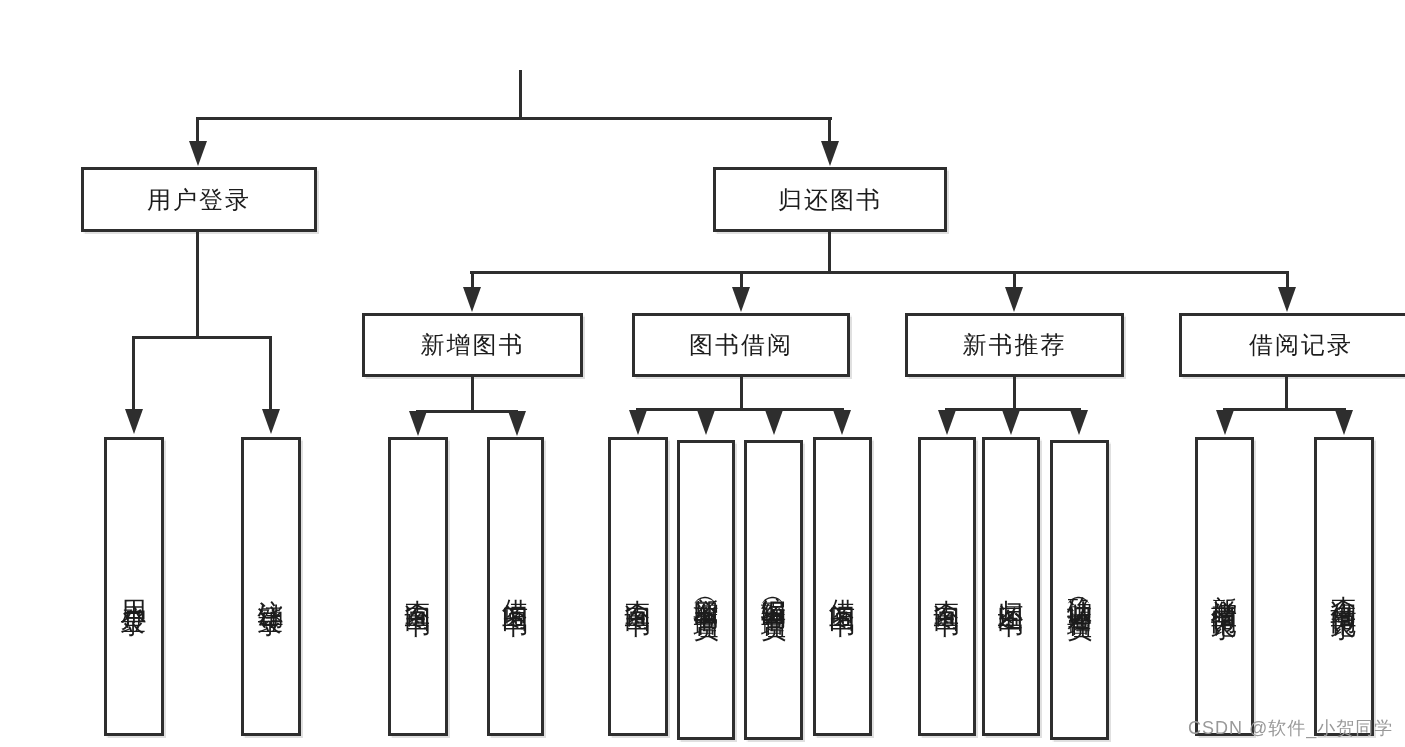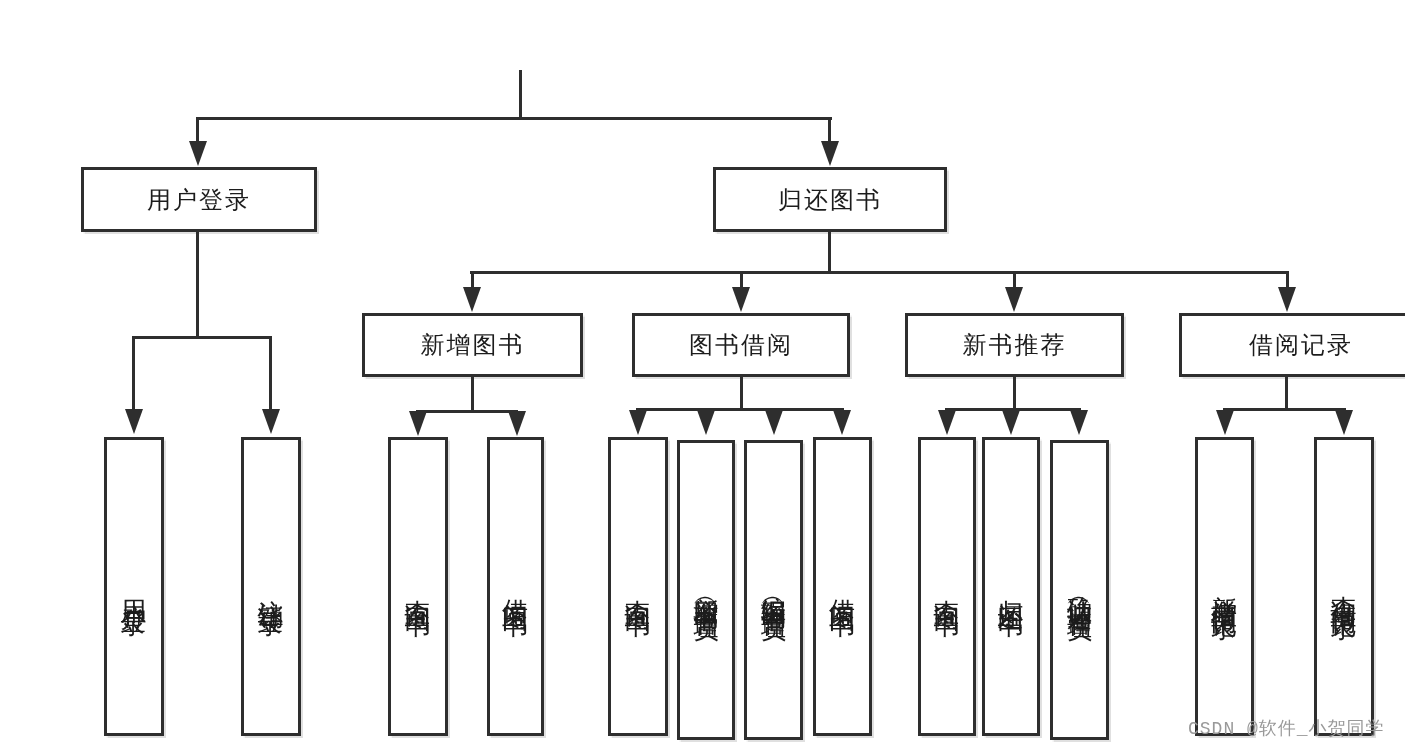--- a/index.html
+++ b/index.html
@@ -179,15 +179,15 @@
   <div class="hline" style="left:1223px; top:408px; width:123px;"></div>
   <div class="arrow" style="left:1216px; top:410px;"></div>
   <div class="arrow" style="left:1335px; top:410px;"></div>
   <div class="vbox" style="left:1195px; top:437px; width:59px; height:299px;">
     <span>新增借阅记录</span>
   </div>
   <div class="vbox" style="left:1314px; top:437px; width:60px; height:299px;">
     <span>查询借阅记录</span>
   </div>
 
-  <div class="watermark" style="left:1188px; top:716px;font-family:Liberation Mono, monospace;">CSDN @软件_小贺同学</div>
+  <div class="watermark" style="left:1188px; top:716px;">CSDN @软件_小贺同学</div>
 
 </div>
 
 </body></html>

